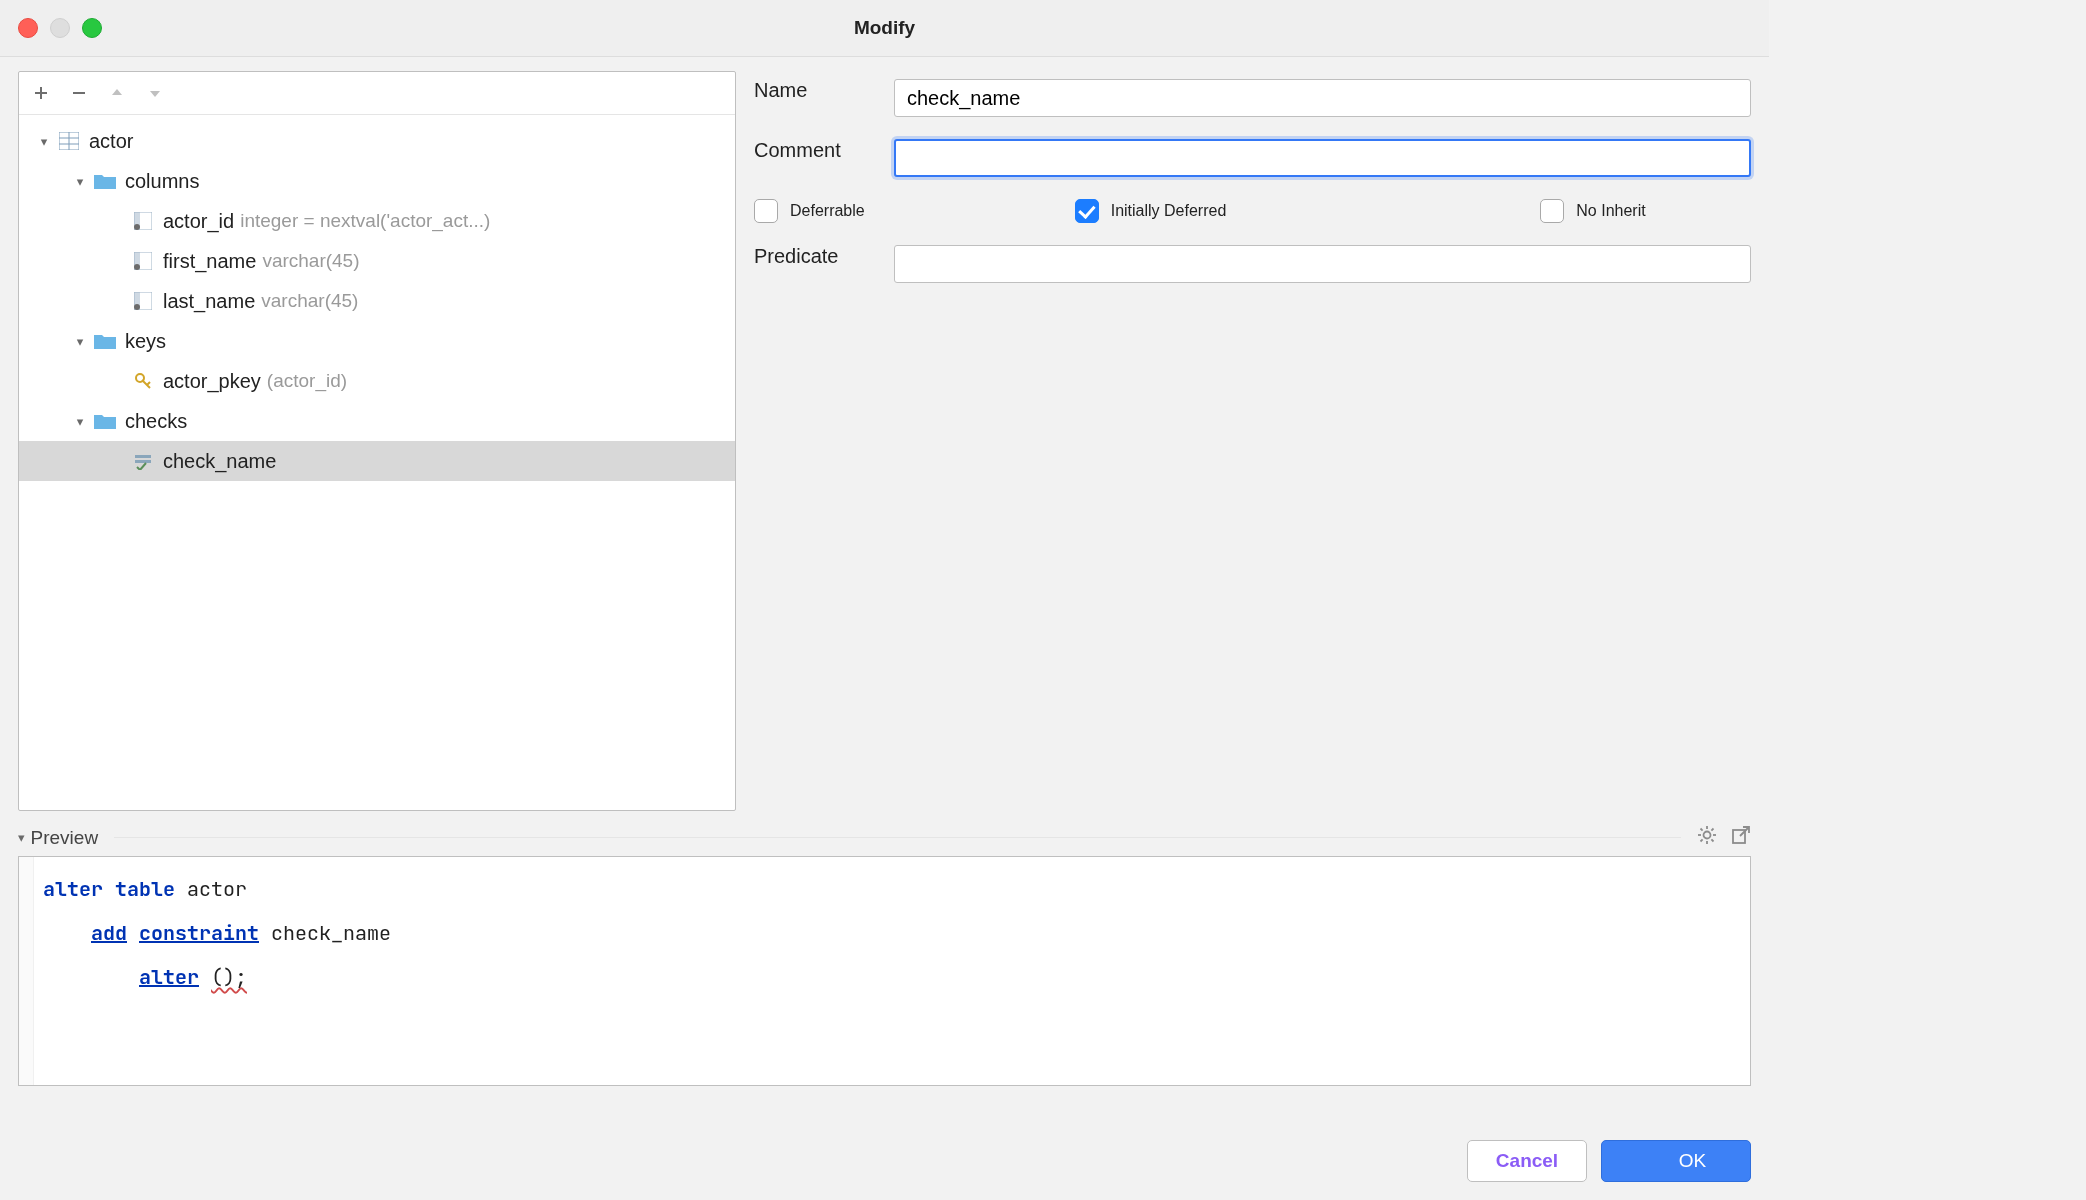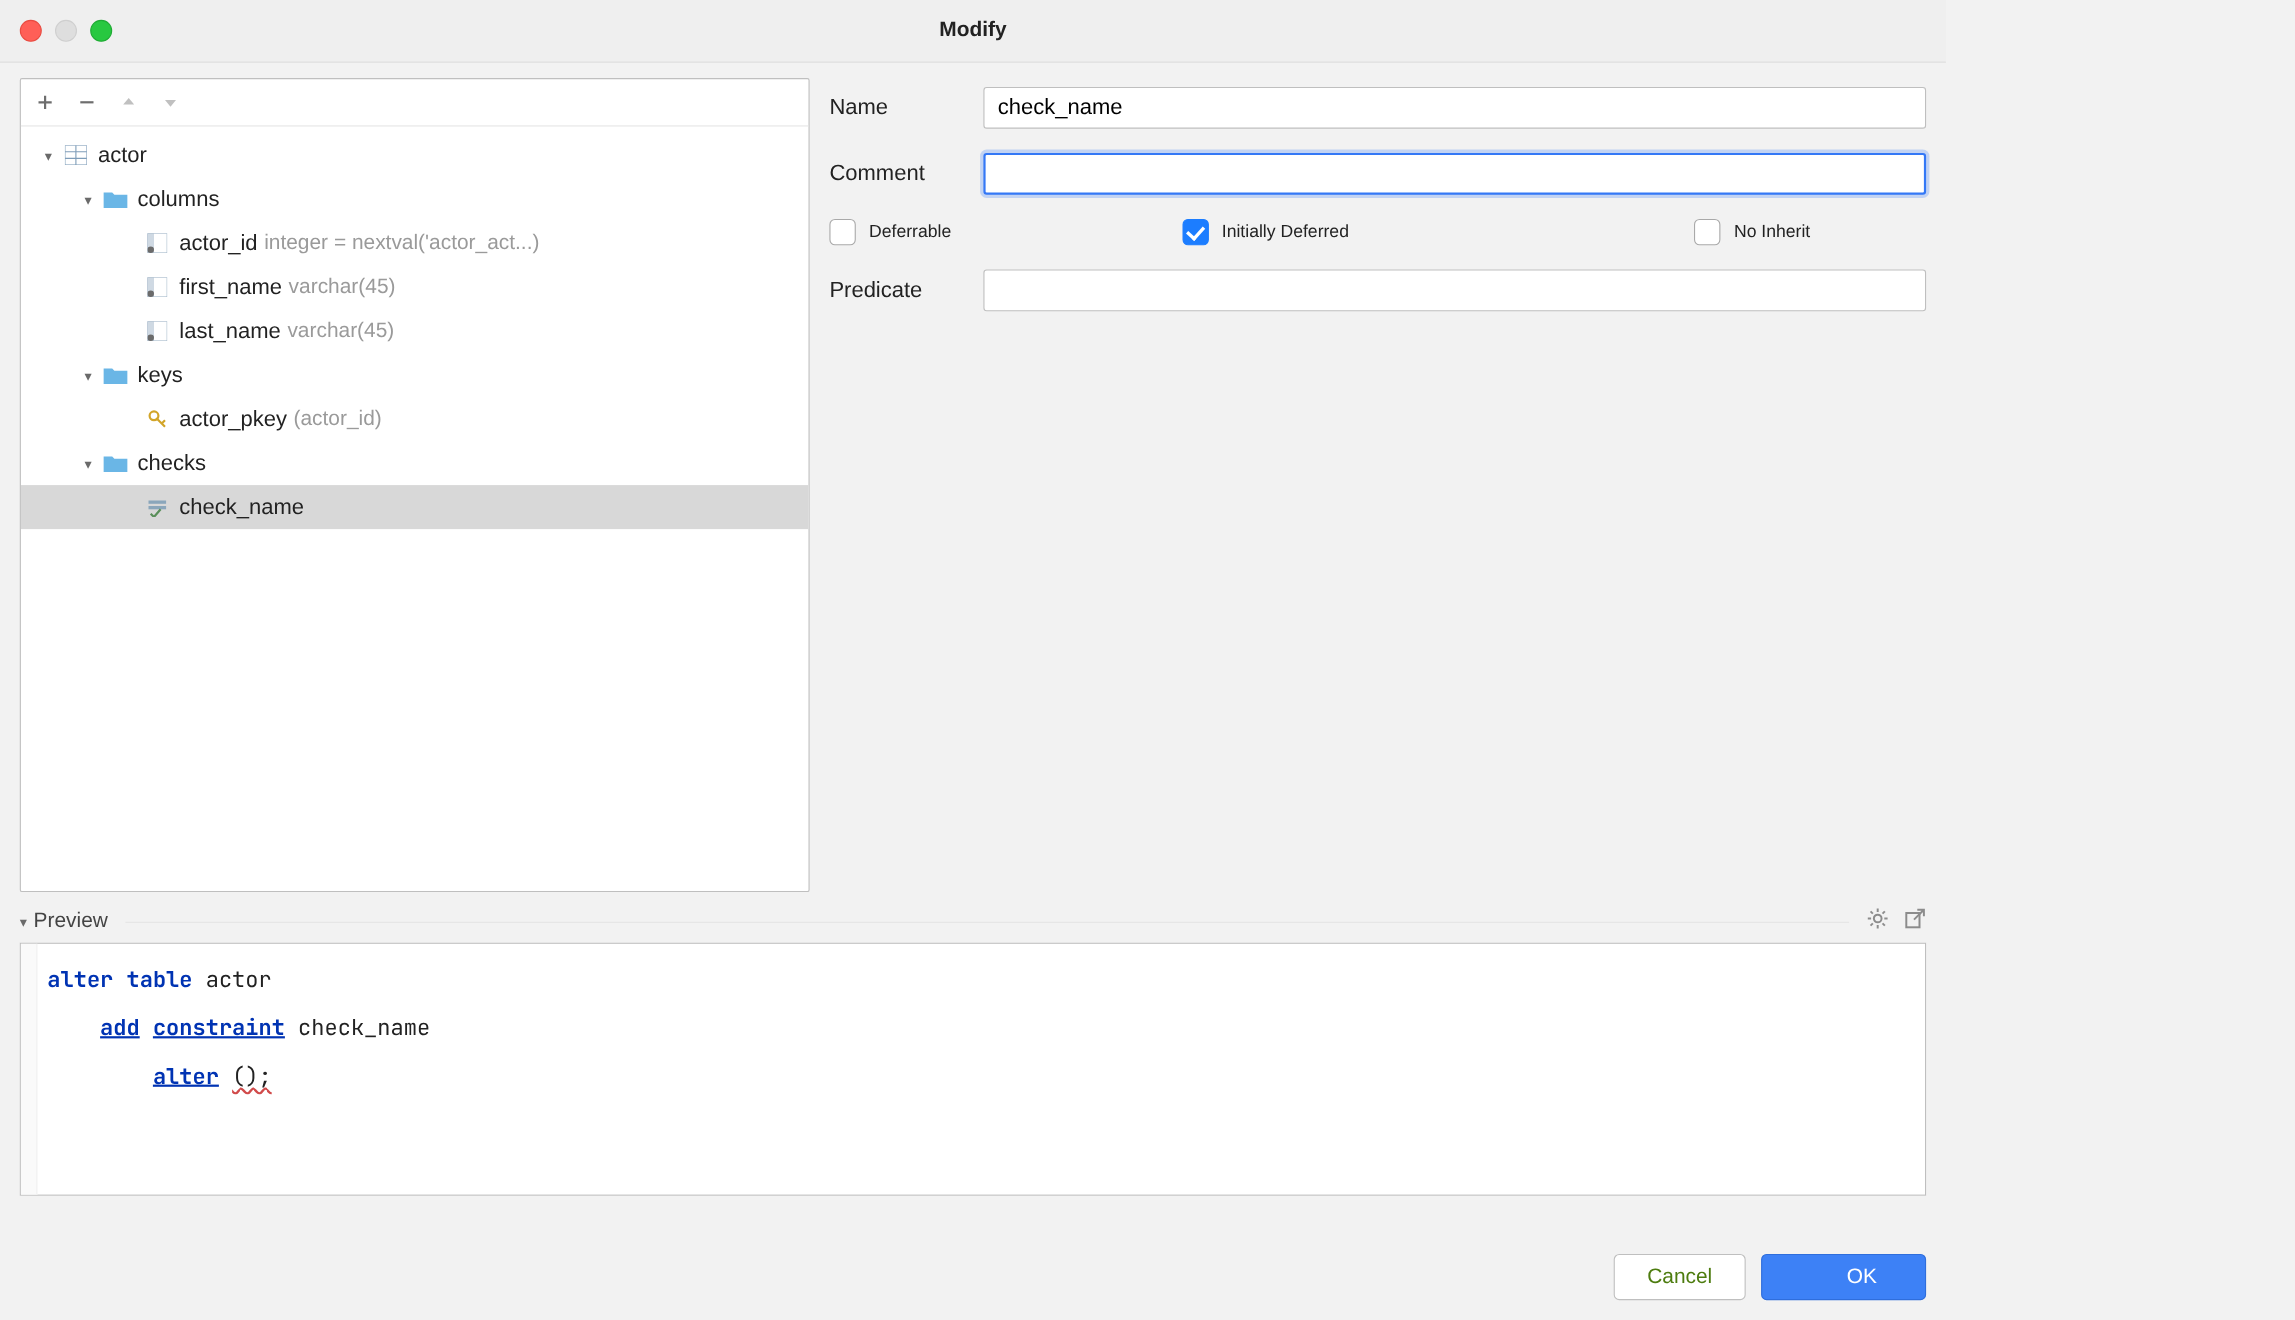--- a/index.html
+++ b/index.html
@@ -141,21 +141,21 @@
   }
   
   .form {
     flex: 1;
     display: flex;
     flex-direction: column;
     padding-top: 8px;
   }
   .form-row {
     display: flex;
-    align-items: center;
+    align-items: flex-start;
     margin-bottom: 22px;
   }
   .form-label {
     width: 140px;
     font-size: 20px;
   }
   .form-input {
     flex: 1;
     height: 38px;
     border: 1px solid var(--border);
@@ -274,21 +274,22 @@
     font-size: 19px;
     cursor: pointer;
     display: inline-flex;
     align-items: center;
     justify-content: center;
     box-sizing: border-box;
   }
   .btn-default {
     background: #fff;
     border: 1px solid var(--border);
-    color: #4d7c0f;
+    color: #8b5cf6;
+    font-weight: bold;
   }
   .btn-primary {
     background: #3d81f6;
     border: 1px solid #2f6edc;
     color: #fff;
     min-width: 150px;
     padding-left: 33px;
   }
 </style>
 </head>

